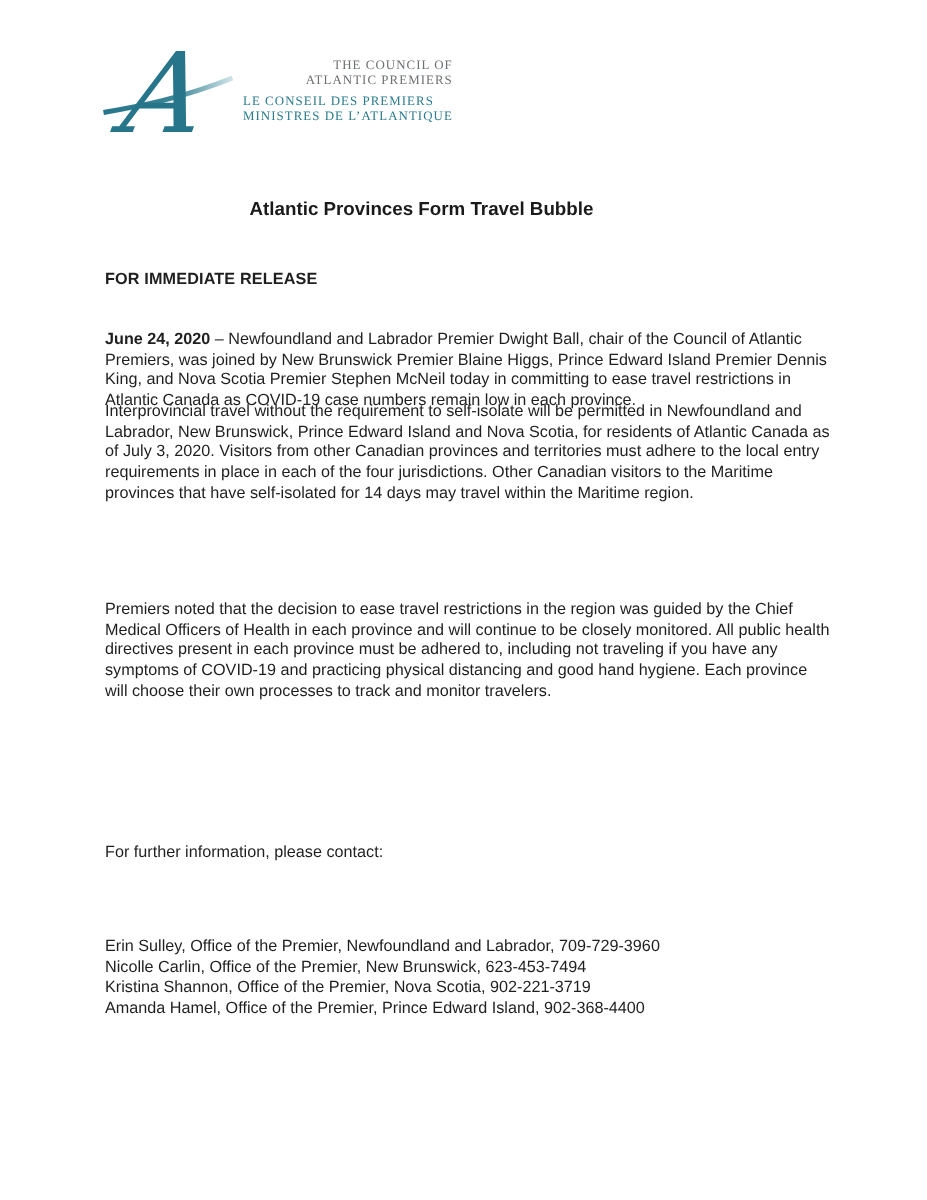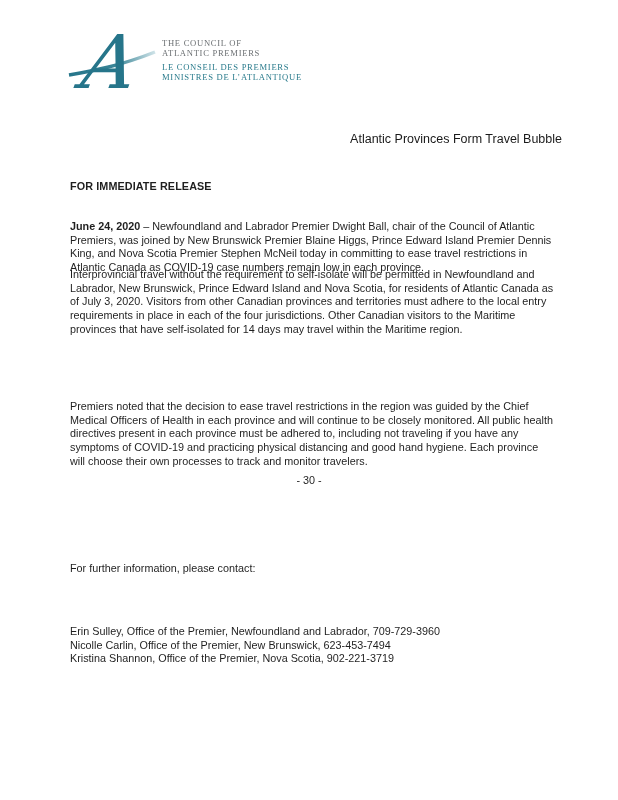--- a/index.html
+++ b/index.html
@@ -15,28 +15,28 @@
 
   
   .logo {
     position:absolute; left:68px; top:26px;
     display:flex; align-items:flex-start;
   }
   .logo-mark { width:88px; height:70px; flex:0 0 auto; }
   .logo-names { margin-left:6px; padding-top:12px; }
   .logo-line { font-size:8.6px; letter-spacing:0.7px; line-height:10px;
                font-family:"Liberation Serif", serif; }
-  .logo-en { color:#6c7073; }
+  .logo-en { color:#6c7073;text-align:right; }
   .logo-fr { color:#2a7b8c; }
   .logo-fr-block { margin-top:4px; }
 
   
   .doc-title {
     position:absolute; left:0; top:132px; width:562px;
-    text-align:right; font-weight:normal; font-size:12.5px;
+    text-align:center; font-weight:bold; font-size:12.5px;
     color:#1a1a1a;
   }
   .release-label {
     position:absolute; left:70px; top:180px;
     font-weight:bold; font-size:10.8px; letter-spacing:0.1px;text-align:right;
   }
   .para {
     position:absolute; left:70px; width:486px;
     font-size:10.8px; line-height:13.7px; color:#1f1f1f;
     text-align:left;
@@ -90,22 +90,22 @@
 
   <div class="release-label">FOR IMMEDIATE RELEASE</div>
 
   <div class="para p1"><span class="date-lead">June 24, 2020</span><span> – Newfoundland and Labrador Premier Dwight Ball, chair of the Council of Atlantic Premiers, was joined by New Brunswick Premier Blaine Higgs, Prince Edward Island Premier Dennis King, and Nova Scotia Premier Stephen McNeil today in committing to ease travel restrictions in Atlantic Canada as COVID-19 case numbers remain low in each province.</span></div>
 
   <div class="para p2">Interprovincial travel without the requirement to self-isolate will be permitted in Newfoundland and Labrador, New Brunswick, Prince Edward Island and Nova Scotia, for residents of Atlantic Canada as of July 3, 2020. Visitors from other Canadian provinces and territories must adhere to the local entry requirements in place in each of the four jurisdictions. Other Canadian visitors to the Maritime provinces that have self-isolated for 14 days may travel within the Maritime region.</div>
 
   <div class="para p3">Premiers noted that the decision to ease travel restrictions in the region was guided by the Chief Medical Officers of Health in each province and will continue to be closely monitored. All public health directives present in each province must be adhered to, including not traveling if you have any symptoms of COVID-19 and practicing physical distancing and good hand hygiene. Each province will choose their own processes to track and monitor travelers.</div>
 
 
-  <div class="end-mark">- 30 -</div>
 
   <div class="contact-heading">For further information, please contact:</div>
   <div class="contacts">
     <div>Erin Sulley, Office of the Premier, Newfoundland and Labrador, 709-729-3960</div>
     <div>Nicolle Carlin, Office of the Premier, New Brunswick, 623-453-7494</div>
     <div>Kristina Shannon, Office of the Premier, Nova Scotia, 902-221-3719</div>
+    <div>Amanda Hamel, Office of the Premier, Prince Edward Island, 902-368-4400</div>
   </div>
 
 </div>
 
 </body></html>

